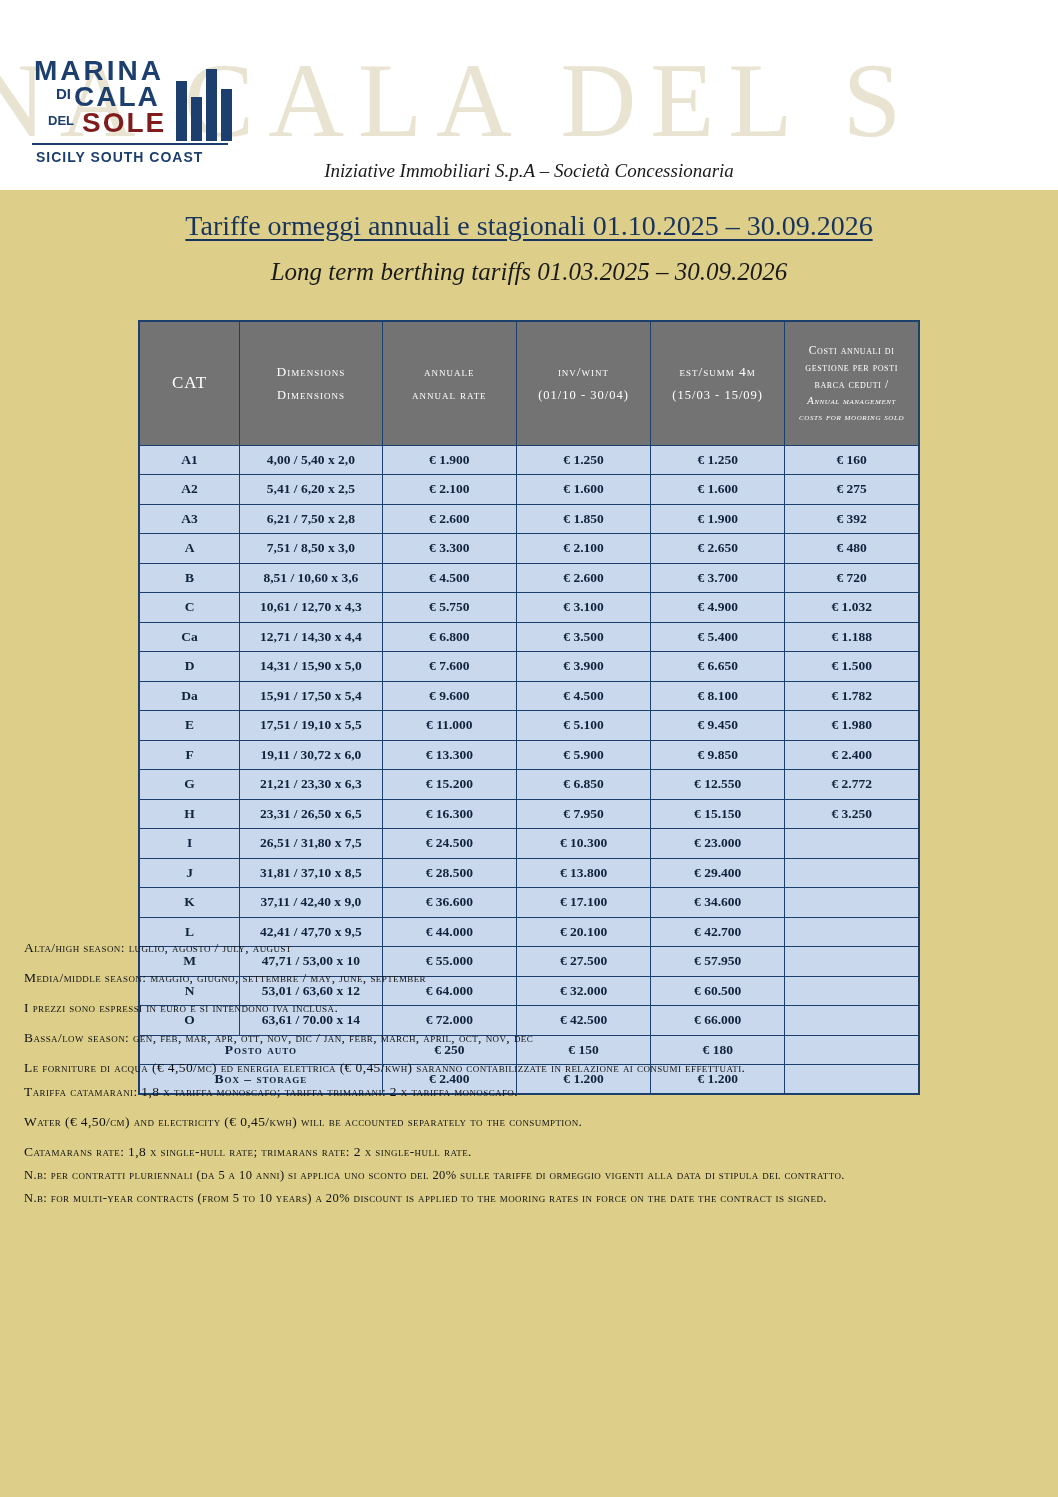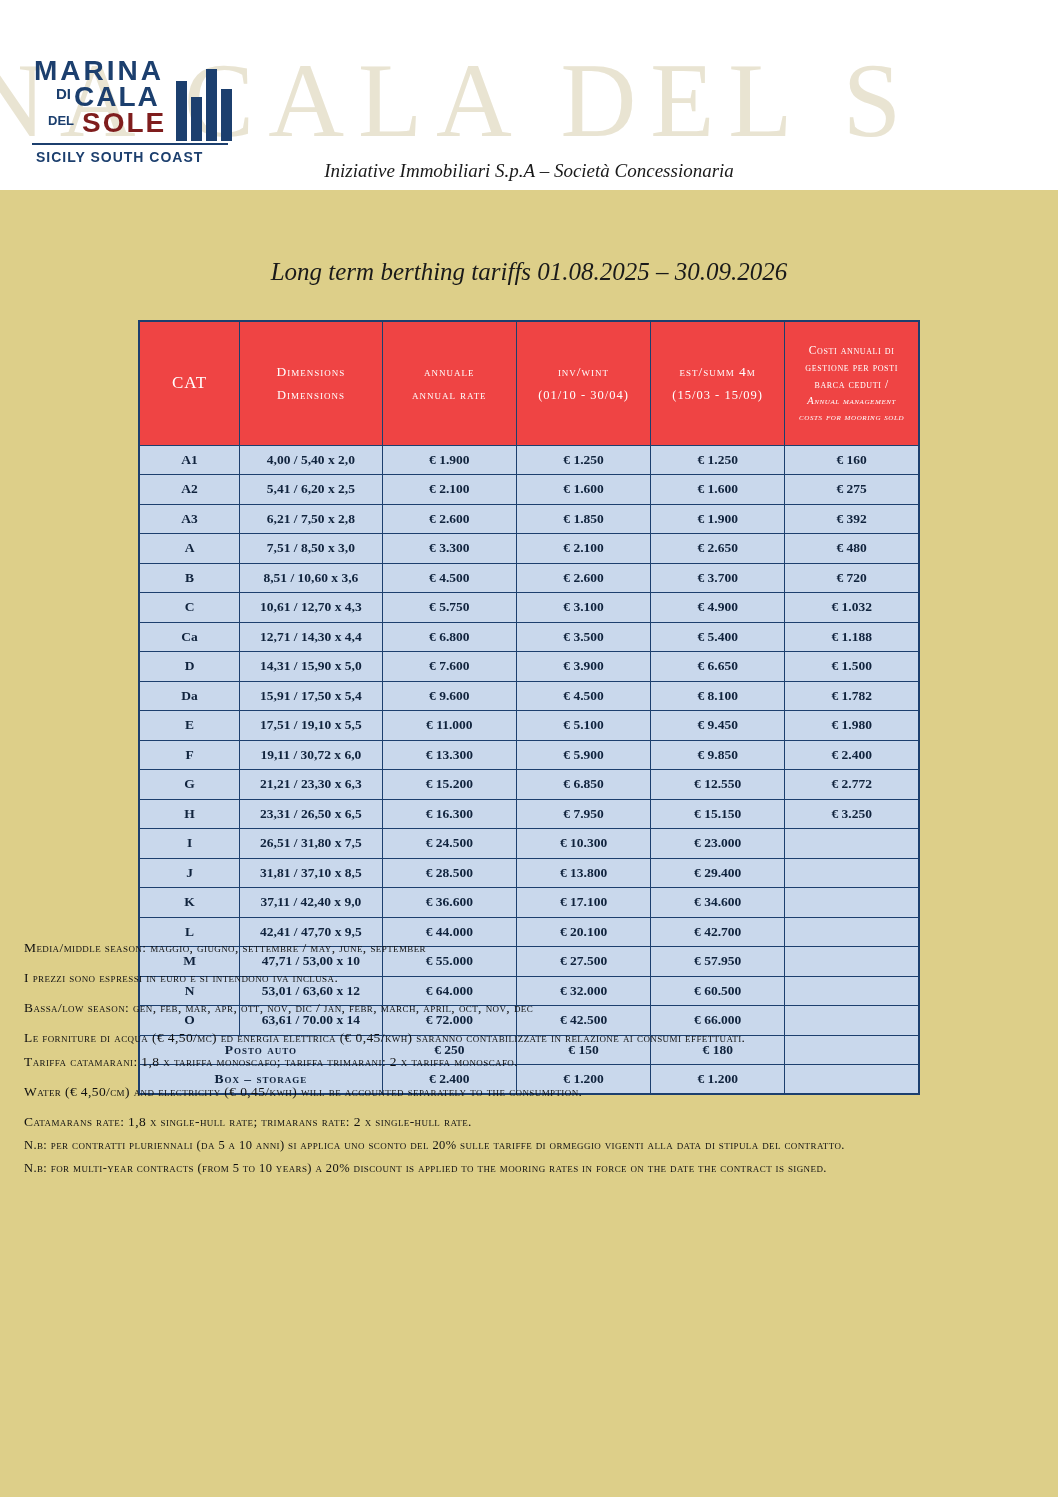--- a/index.html
+++ b/index.html
@@ -81,21 +81,21 @@
     background:#c9d8ec;
     border:2px solid #1c3f6e;
   }
   table.tariffs td, table.tariffs th {
     border:1px solid #1c3f6e;
     text-align:center;
     vertical-align:middle;
     color:#10233d;
   }
   table.tariffs thead th {
-    background:#ef4444;
+    background:#737373;
     color:#ffffff;
     font-weight:normal;
     padding:6px 3px;
     height:124px;
   }
   .th-cat { font-size:17px; font-variant:small-caps; letter-spacing:1px; }
   .th-two-l1 { font-size:13.5px; font-variant:small-caps; letter-spacing:1px; display:block; }
   .th-two-l2 { font-size:12.5px; font-variant:small-caps; letter-spacing:1px; display:block; margin-top:8px; }
   .th-small { font-size:11.5px; font-variant:small-caps; letter-spacing:0.6px; display:block; line-height:1.5; }
   .th-small.ital { font-style:italic; font-size:10.5px; }
@@ -132,21 +132,22 @@
 </head>
 <body>
 
 <div class="page">
 
   <div class="watermark">NA CALA DEL S</div>
 
   <div class="gold">
     <div class="gold-inner">
 
-      <div class="title2">Long term berthing tariffs 01.08.2025 – 30.09.2026</div>
+      <div class="title1">Tariffe ormeggi annuali e stagionali 01.10.2025 – 30.09.2026</div>
+      <div class="title2">Long term berthing tariffs 01.03.2025 – 30.09.2026</div>
 
       <table class="tariffs">
         <thead>
           <tr>
             <th class="cat">
               <span class="th-cat">CAT</span>
             </th>
             <th>
               <span class="th-two-l1">Dimensions</span>
               <span class="th-two-l2">Dimensions</span>
@@ -366,20 +367,21 @@
         <rect x="2" y="18" width="11" height="60" fill="#1c3f6e"></rect>
         <rect x="17" y="34" width="11" height="44" fill="#1c3f6e"></rect>
         <rect x="32" y="6" width="11" height="72" fill="#1c3f6e"></rect>
         <rect x="47" y="26" width="11" height="52" fill="#1c3f6e"></rect>
       </svg>
     </div>
     <div class="subtitle-it">Iniziative Immobiliari S.p.A – Società Concessionaria</div>
   </div>
 
   <div class="notes">
+    <p>Alta/high season: luglio, agosto / july, august</p>
     <p>Media/middle season: maggio, giugno, settembre / may, june, september</p>
     <p>I prezzi sono espressi in euro e si intendono iva inclusa.</p>
     <p>Bassa/low season: gen, feb, mar, apr, ott, nov, dic / jan, febr, march, april, oct, nov, dec</p>
     <p class="tight">Le forniture di acqua (€ 4,50/mc) ed energia elettrica (€ 0,45/kwh) saranno contabilizzate in relazione ai consumi effettuati.</p>
     <p>Tariffa catamarani: 1,8 x tariffa monoscafo; tariffa trimarani: 2 x tariffa monoscafo.</p>
     <p>Water (€ 4,50/cm) and electricity (€ 0,45/kwh) will be accounted separately to the consumption.</p>
     <p class="tight">Catamarans rate: 1,8 x single-hull rate; trimarans rate: 2 x single-hull rate.</p>
     <p class="small tight">N.b: per contratti pluriennali (da 5 a 10 anni) si applica uno sconto del 20% sulle tariffe di ormeggio vigenti alla data di stipula del contratto.</p>
     <p class="small">N.b: for multi-year contracts (from 5 to 10 years) a 20% discount is applied to the mooring rates in force on the date the contract is signed.</p>
   </div>

